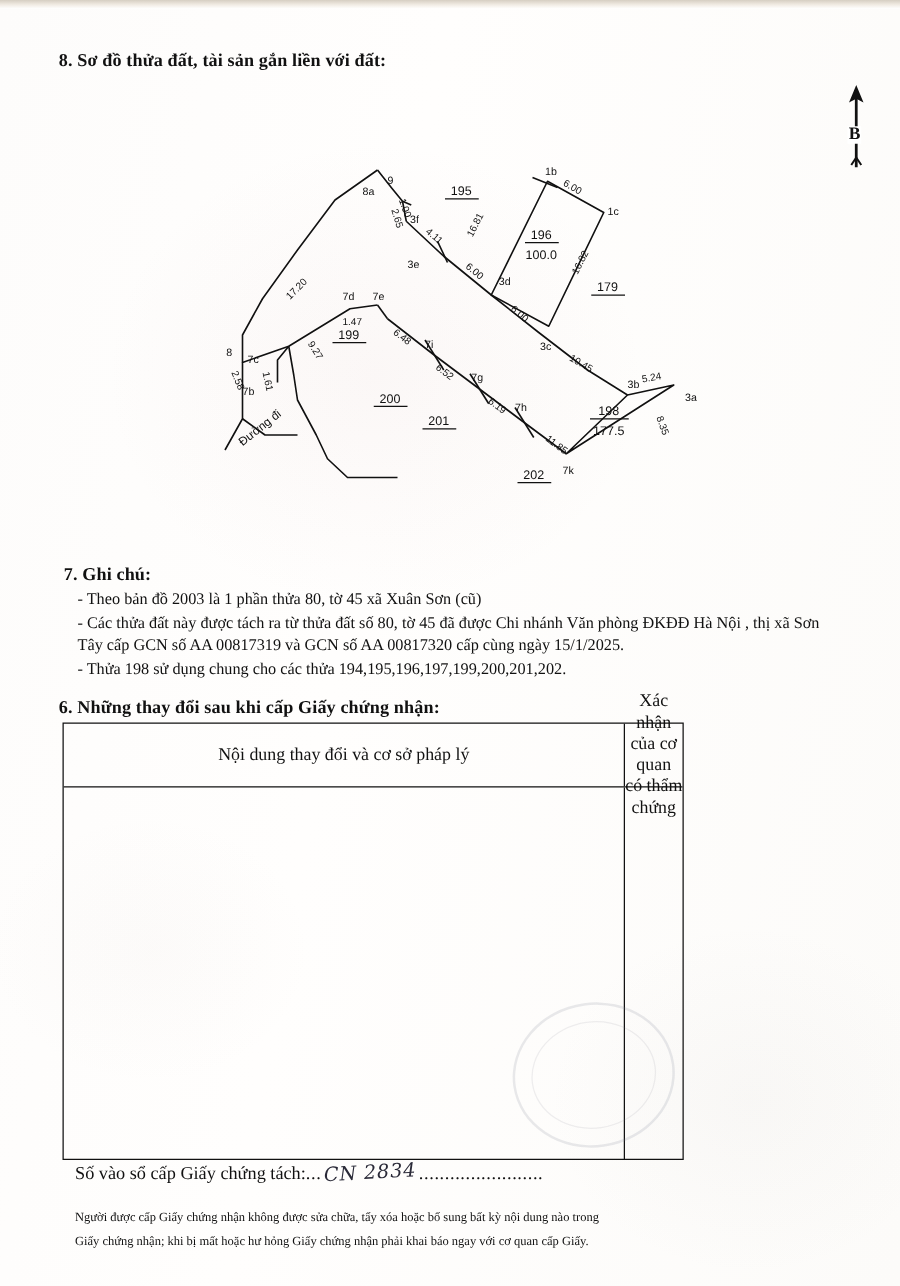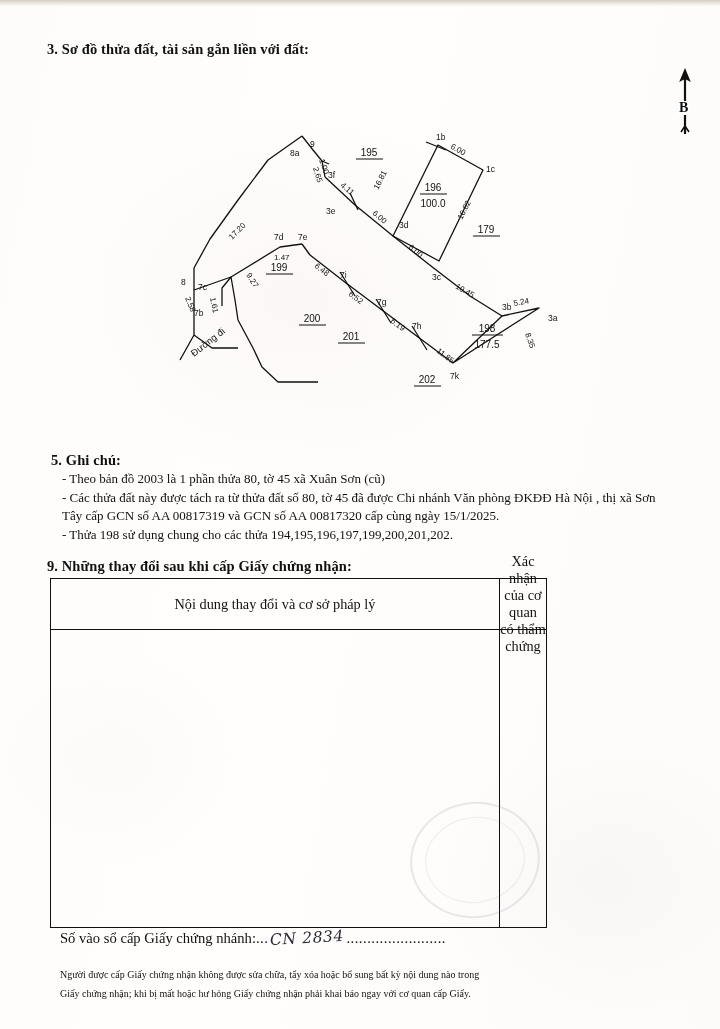--- a/index.html
+++ b/index.html
@@ -179,21 +179,21 @@
   }
 </style>
 </head>
 <body>
 
 <div class="paper-tint"></div>
 <div class="top-edge"></div>
 
 <div class="content">
 
-  <div class="sec-heading" id="heading-4">3. Sơ đồ thửa đất, tài sản gắn liền với đất:</div>
+  <div class="sec-heading" id="heading-4">8. Sơ đồ thửa đất, tài sản gắn liền với đất:</div>
 
   <div id="north-arrow">
     <svg width="26" height="66" viewBox="0 0 26 66" aria-hidden="true">
       <line x1="13" y1="10" x2="13" y2="66" stroke="#111" stroke-width="2.2"></line>
       <polygon points="13,0 7.2,14 13,11 18.8,14" fill="#111"></polygon>
       <polyline points="9,64 13,58 17,64" fill="none" stroke="#111" stroke-width="1.6"></polyline>
     </svg>
     <span class="letter-b">B</span>
   </div>
 
@@ -313,50 +313,50 @@
           <text x="337" y="212" text-anchor="middle">198</text>
           <line x1="322" y1="215" x2="353" y2="215" stroke="#111" stroke-width="1"></line>
           <text x="337" y="228" text-anchor="middle">177.5</text>
         </g>
       </g>
 
       <text class="pl" font-size="9.5" fill="#111" transform="translate(44,237) rotate(-38)">Đường đi</text>
     </svg>
   </div>
 
-  <div class="sec-heading" id="heading-5">5. Ghi chú:</div>
+  <div class="sec-heading" id="heading-5">7. Ghi chú:</div>
 
   <div class="notes">
     <div class="note-line">- Theo bản đồ 2003 là 1 phần thửa 80, tờ 45 xã Xuân Sơn (cũ)</div>
     <div class="note-line">- Các thửa đất này được tách ra từ thửa đất số 80, tờ 45 đã được Chi nhánh Văn phòng ĐKĐĐ Hà Nội , thị xã Sơn Tây cấp GCN số AA 00817319 và GCN số AA 00817320 cấp cùng ngày 15/1/2025.</div>
     <div class="note-line">- Thửa 198 sử dụng chung cho các thửa 194,195,196,197,199,200,201,202.</div>
   </div>
 
-  <div class="sec-heading" id="heading-6">9. Những thay đổi sau khi cấp Giấy chứng nhận:</div>
+  <div class="sec-heading" id="heading-6">6. Những thay đổi sau khi cấp Giấy chứng nhận:</div>
 
   <div id="changes-table">
     <div class="thead">
       <div class="th-left">Nội dung thay đổi và cơ sở pháp lý</div>
       <div class="th-right">
         <div>
           <div>Xác nhận của cơ quan</div>
           <div>có thẩm chứng</div>
         </div>
       </div>
     </div>
     <div class="tbody">
       <div class="td-left"></div>
       <div class="td-right">
         <div class="seal-ghost"></div>
       </div>
     </div>
   </div>
 
   <div id="cert-number-line">
-    <span>Số vào sổ cấp Giấy chứng nhánh:</span><span class="dots-a">...</span><span id="cert-handwritten">CN 2834</span><span class="dots-a">........................</span>
+    <span>Số vào sổ cấp Giấy chứng tách:</span><span class="dots-a">...</span><span id="cert-handwritten">CN 2834</span><span class="dots-a">........................</span>
   </div>
 
   <div id="footer-warning">
     <div>Người được cấp Giấy chứng nhận không được sửa chữa, tẩy xóa hoặc bổ sung bất kỳ nội dung nào trong</div>
     <div>Giấy chứng nhận; khi bị mất hoặc hư hỏng Giấy chứng nhận phải khai báo ngay với cơ quan cấp Giấy.</div>
   </div>
 
 </div>
 
 </body></html>

